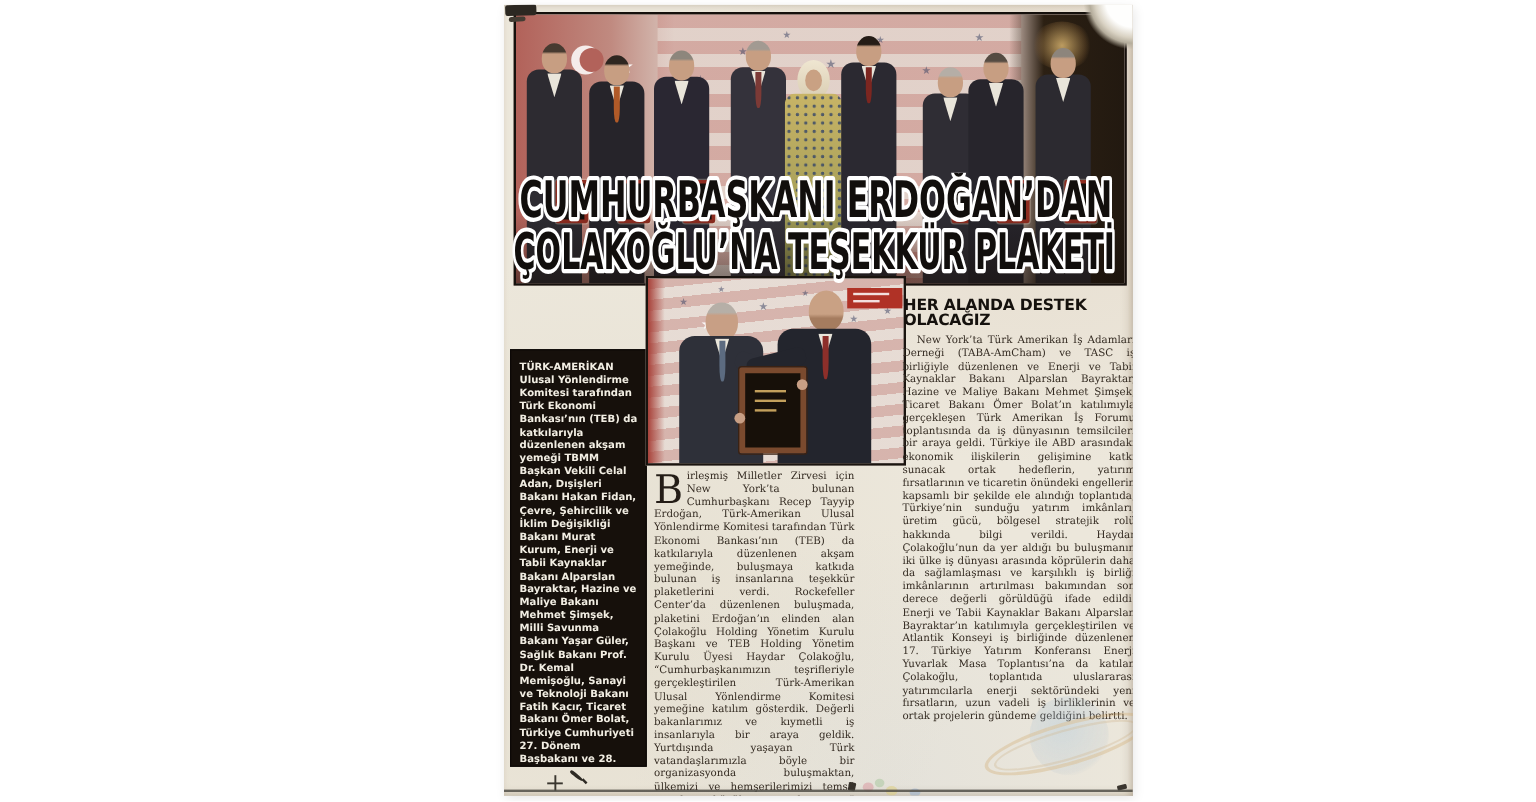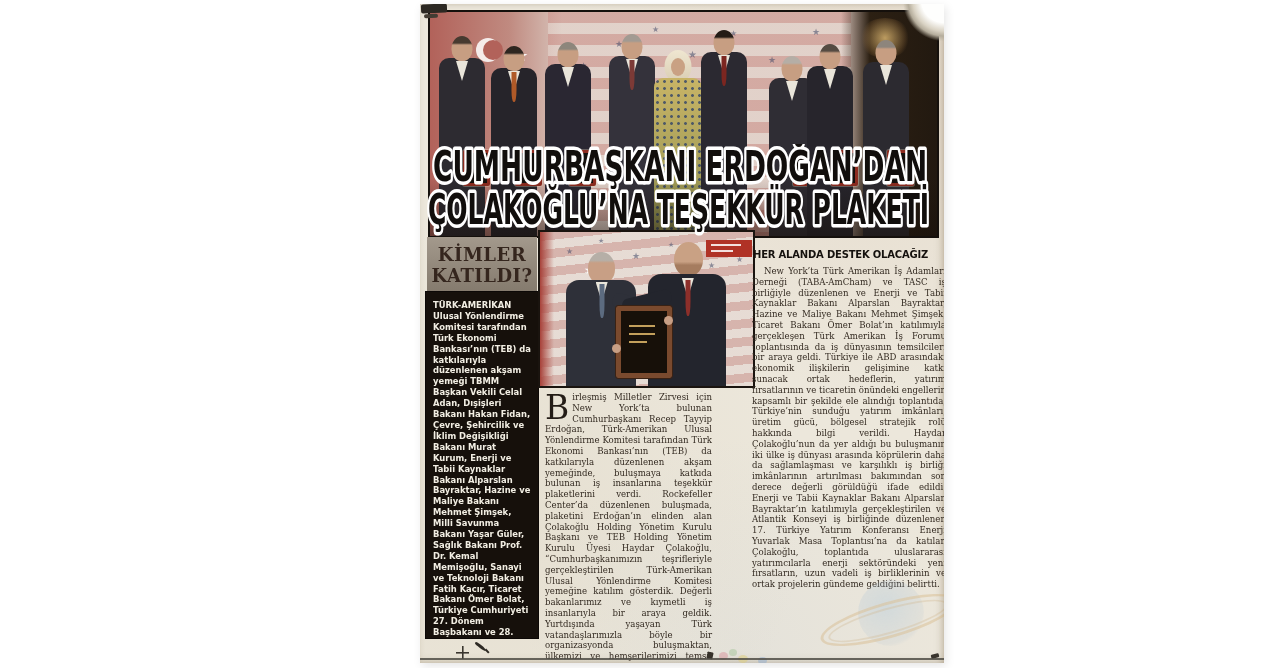--- a/index.html
+++ b/index.html
@@ -91,21 +91,21 @@
   .hand{position:absolute;width:9px;height:9px;border-radius:50%;background:#c89f85;z-index:5;}
   
   .bodytext{position:absolute;font-family:"DejaVu Serif",serif;color:#342b22;
     font-size:8.6px;line-height:10.8px;text-align:justify;}
   .col1{left:125px;top:388px;width:167px;height:256px;}
   .col2{left:332px;top:237px;width:194px;height:404px;}
   .dropcap{float:left;font-family:"DejaVu Serif",serif;font-size:33px;line-height:27px;
     padding:2px 3px 0 0;color:#241d17;}
   .p-ind1{text-indent:8px;margin:0;}
   .p-ind2{text-indent:12px;margin:0;}
-  .subhead{font-family:"DejaVu Sans",sans-serif;font-weight:bold;font-size:10px;
+  .subhead{font-family:"DejaVu Sans",sans-serif;font-weight:bold;font-size:13px;
     line-height:13px;letter-spacing:-.2px;color:#15110d;margin:7px 0 5px 1px;text-align:left;}
   
   .saturn{position:absolute;left:408px;top:572px;width:118px;height:84px;opacity:.55;z-index:1;}
   .saturn .globe{position:absolute;left:30px;top:4px;width:66px;height:66px;border-radius:50%;
     background:radial-gradient(circle at 42% 40%,rgba(162,194,220,.6),rgba(140,170,200,.18) 68%,transparent 75%);}
   .saturn .ring{position:absolute;left:-10px;top:26px;width:136px;height:30px;border-radius:50%;
     border:3px solid rgba(206,164,98,.55);transform:rotate(-16deg);}
   .saturn .ring2{position:absolute;left:-2px;top:32px;width:120px;height:22px;border-radius:50%;
     border:2px solid rgba(190,150,90,.35);transform:rotate(-16deg);}
   .plus-mark{position:absolute;left:36px;top:642px;width:13px;height:13px;
@@ -212,24 +212,20 @@
         </div>
       </div>
     <div class="tp-shade"></div>
   </div>
 
   <svg class="headline-svg" width="518" height="92">
     <text x="9" y="37" textLength="494" lengthAdjust="spacingAndGlyphs">CUMHURBAŞKANI ERDOĞAN’DAN</text>
     <text x="4" y="80" textLength="501" lengthAdjust="spacingAndGlyphs">ÇOLAKOĞLU’NA TEŞEKKÜR PLAKETİ</text>
   </svg>
 
-  <div class="sb-header">
-    <span>KİMLER</span><br>
-    <span>KATILDI?</span>
-  </div>
   <div class="sb-body">TÜRK-AMERİKAN Ulusal Yönlendirme Komitesi tarafından Türk Ekonomi Bankası’nın (TEB) da katkılarıyla düzenlenen akşam yemeği TBMM Başkan Vekili Celal Adan, Dışişleri Bakanı Hakan Fidan, Çevre, Şehircilik ve İklim Değişikliği Bakanı Murat Kurum, Enerji ve Tabii Kaynaklar Bakanı Alparslan Bayraktar, Hazine ve Maliye Bakanı Mehmet Şimşek, Milli Savunma Bakanı Yaşar Güler, Sağlık Bakanı Prof. Dr. Kemal Memişoğlu, Sanayi ve Teknoloji Bakanı Fatih Kacır, Ticaret Bakanı Ömer Bolat, Türkiye Cumhuriyeti 27. Dönem Başbakanı ve 28. Dönem TBMM Başkanı Binali Yıldırım, TCMB Başkanı Fatih Karahan, ABD Ankara Büyükelçisi Thomas Barrack’ın katılımıyla gerçekleşti.</div>
 
   <div class="photo2">
     <div class="p2-stripes"></div>
     <div class="p2-redstrip"></div>
     <div id="p2-stars">
         <span class="star" style="left: 26px; top: 16px; font-size: 8px;">★</span>
         <span class="star" style="left: 58px; top: 6px; font-size: 7px;">★</span>
         <span class="star" style="left: 92px; top: 20px; font-size: 9px;">★</span>
         <span class="star" style="left: 128px; top: 10px; font-size: 7px;">★</span>

